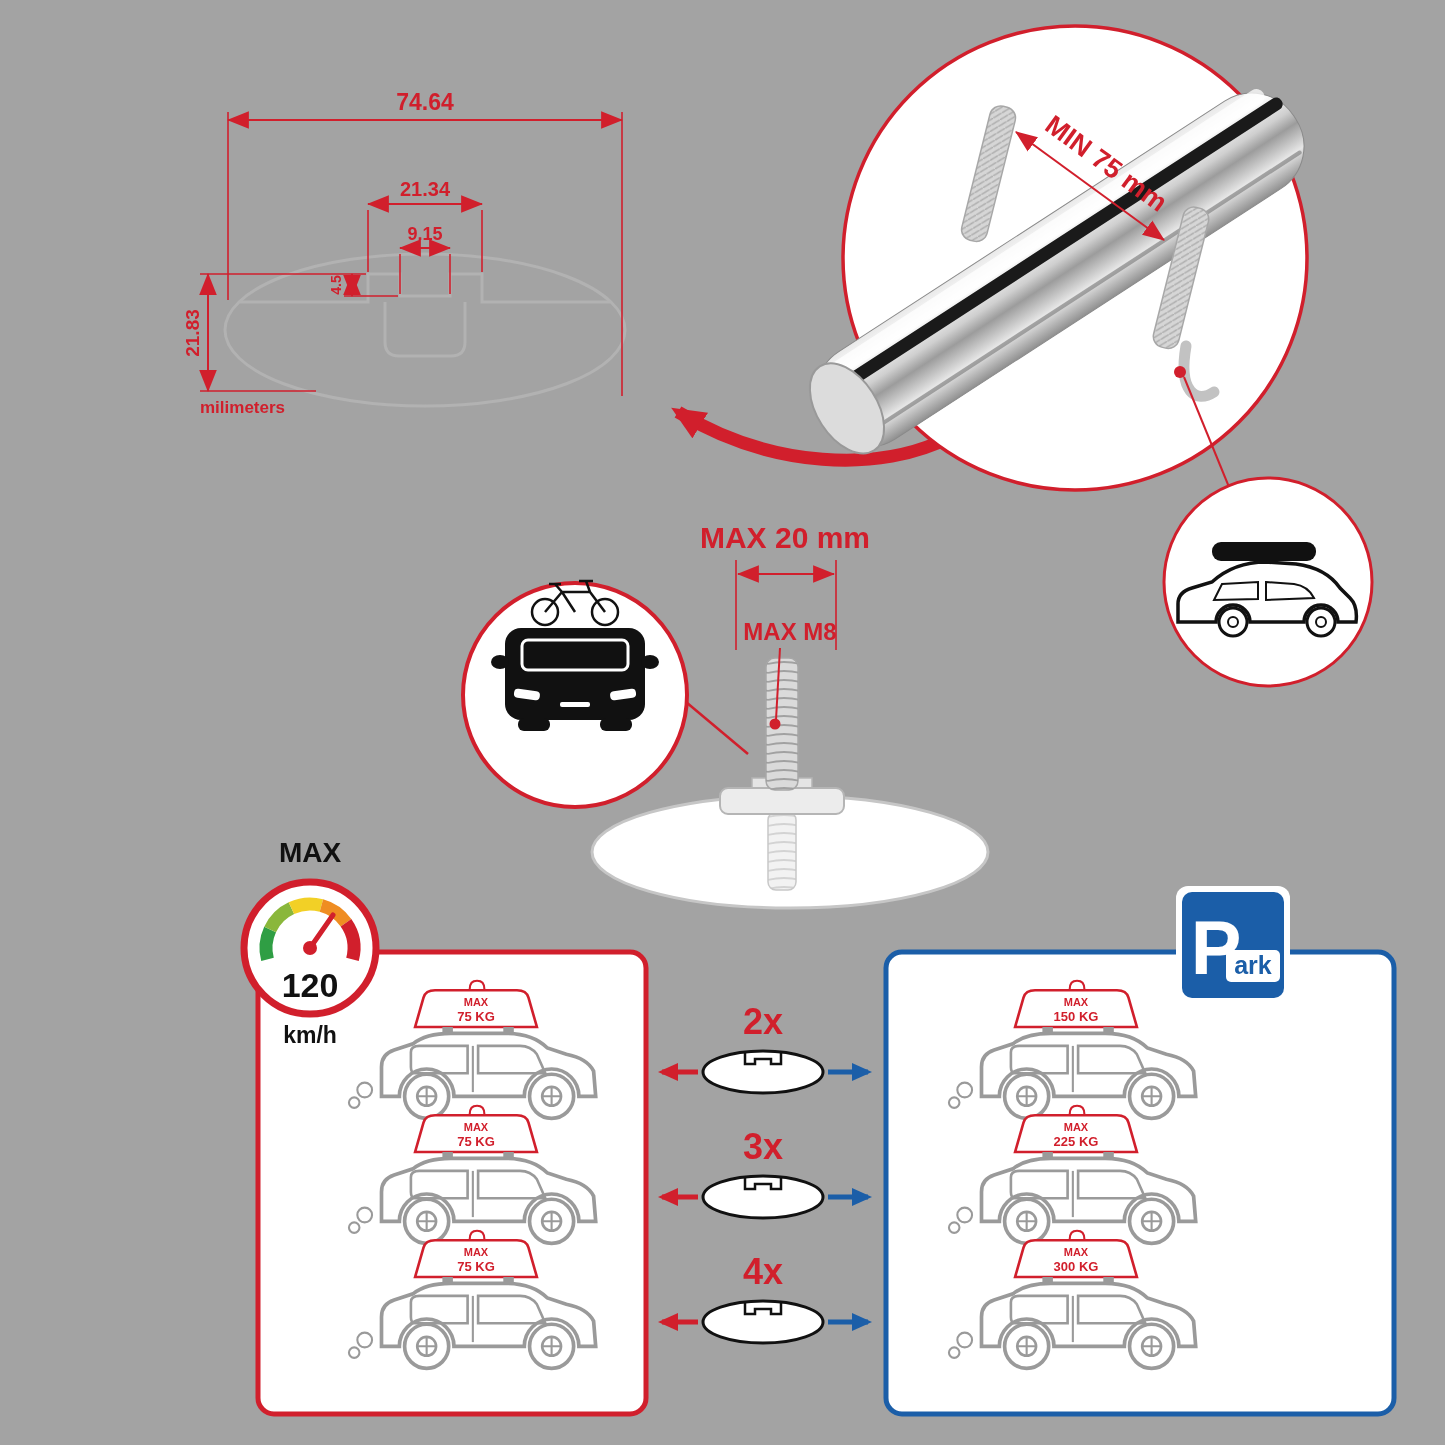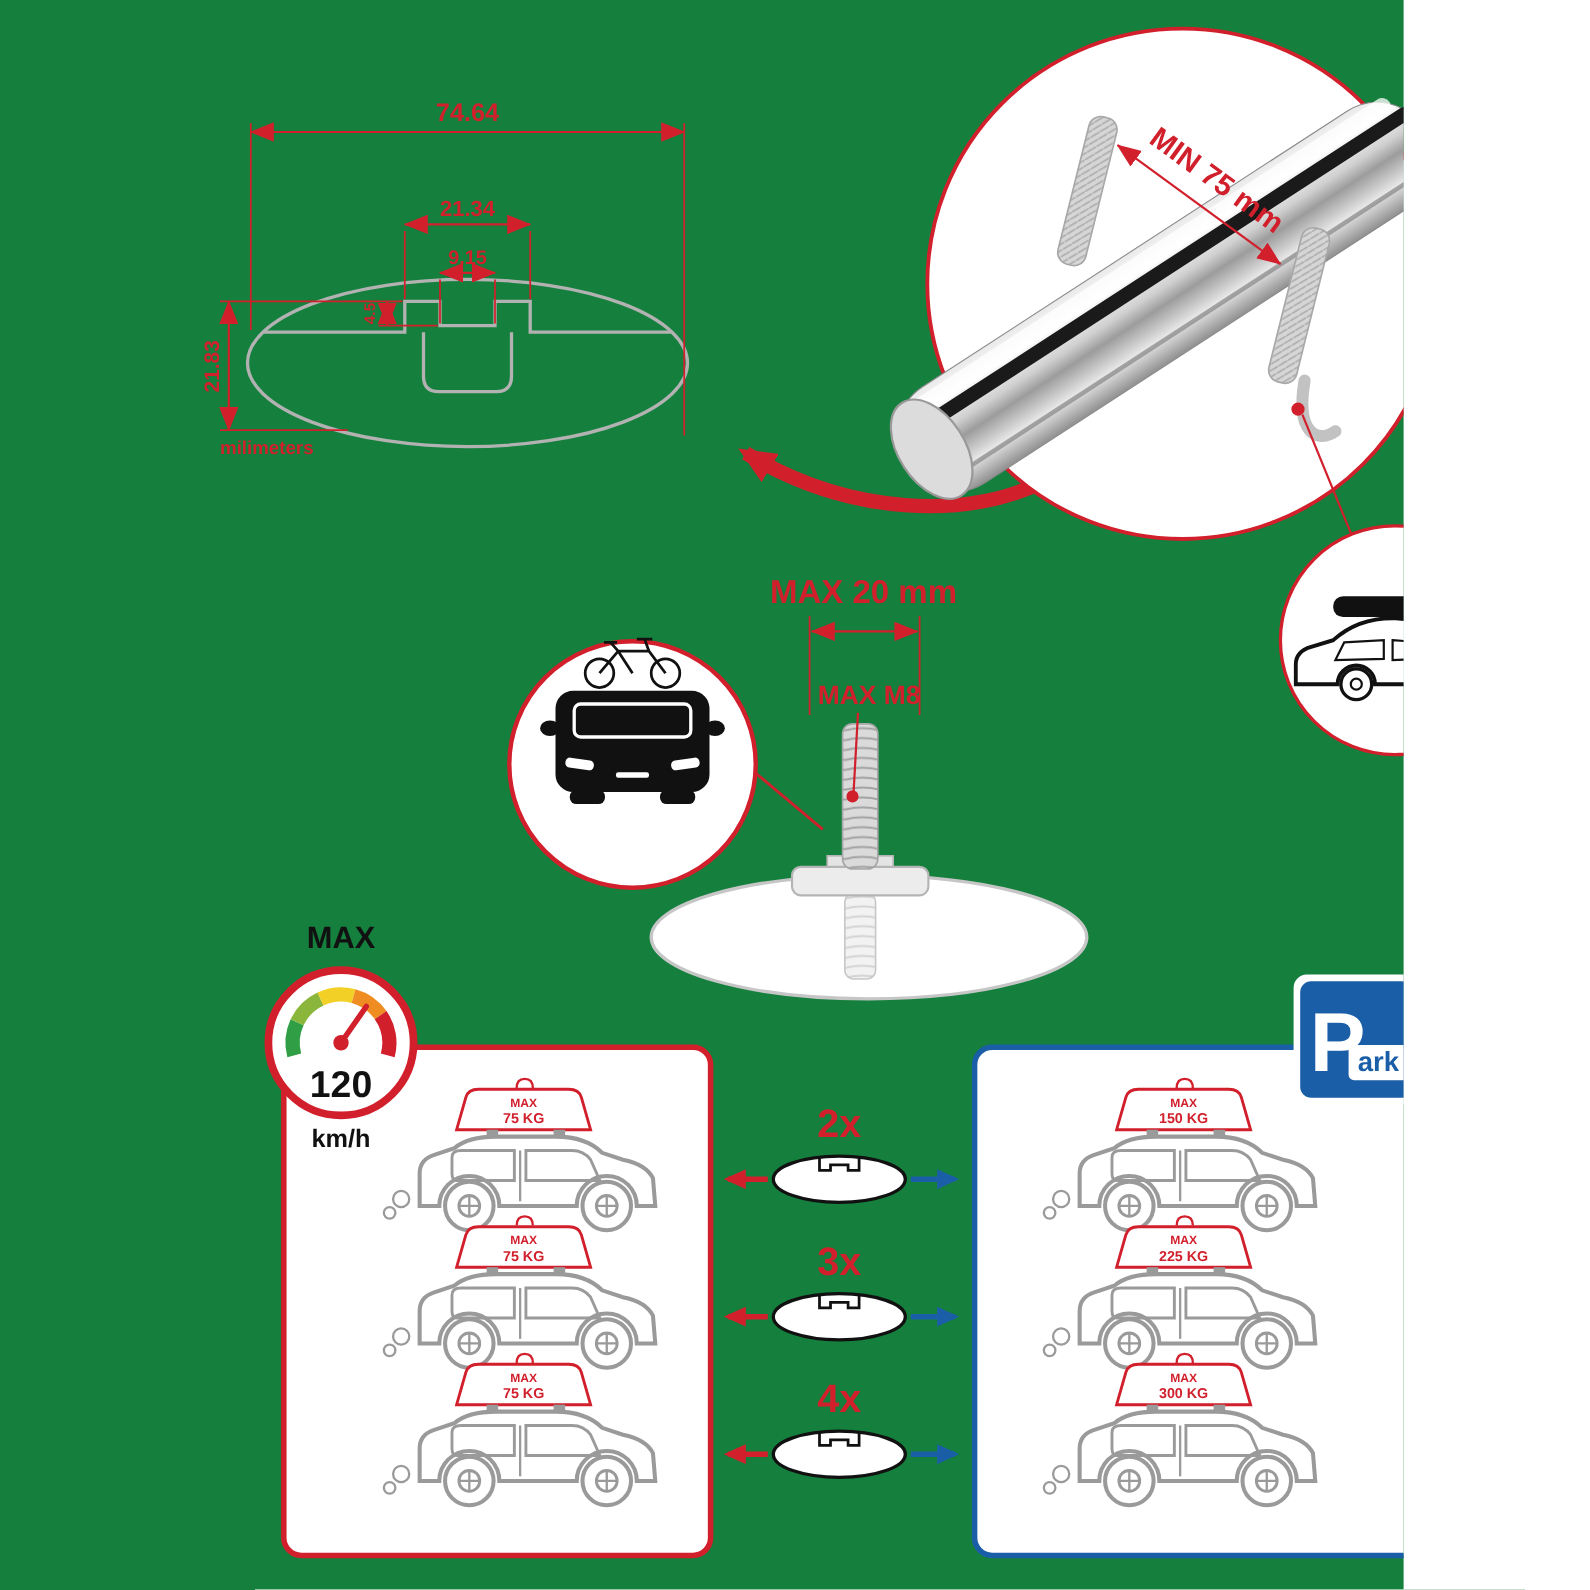--- a/index.html
+++ b/index.html
@@ -1,16 +1,16 @@
 <!DOCTYPE html>
 <html><head>
 <meta charset="utf-8">
 <style>
   html,body{margin:0;padding:0;background:#ffffff;}
-  .canvas{position:relative;width:1276px;height:1445px;background:#15803d;font-family:"Liberation Sans",sans-serif;overflow:hidden;}
+  .canvas{position:relative;width:1445px;height:1445px;background:#a3a3a3;font-family:"Liberation Sans",sans-serif;overflow:hidden;}
   svg text{font-family:"Liberation Sans",sans-serif;}
   .rl{fill:#d11f2c;font-weight:700;}
   .bl{fill:#111111;font-weight:700;}
   .wl{fill:#ffffff;font-weight:700;}
   .bluel{fill:#1b5ea8;font-weight:700;}
   .dl{stroke:#d11f2c;stroke-width:2;fill:none;}
   .de{stroke:#d11f2c;stroke-width:1.6;fill:none;}
   .gp{stroke:#b2b2b2;stroke-width:3;fill:none;}
   .carline{stroke:#9a9a9a;fill:none;}
 </style>

